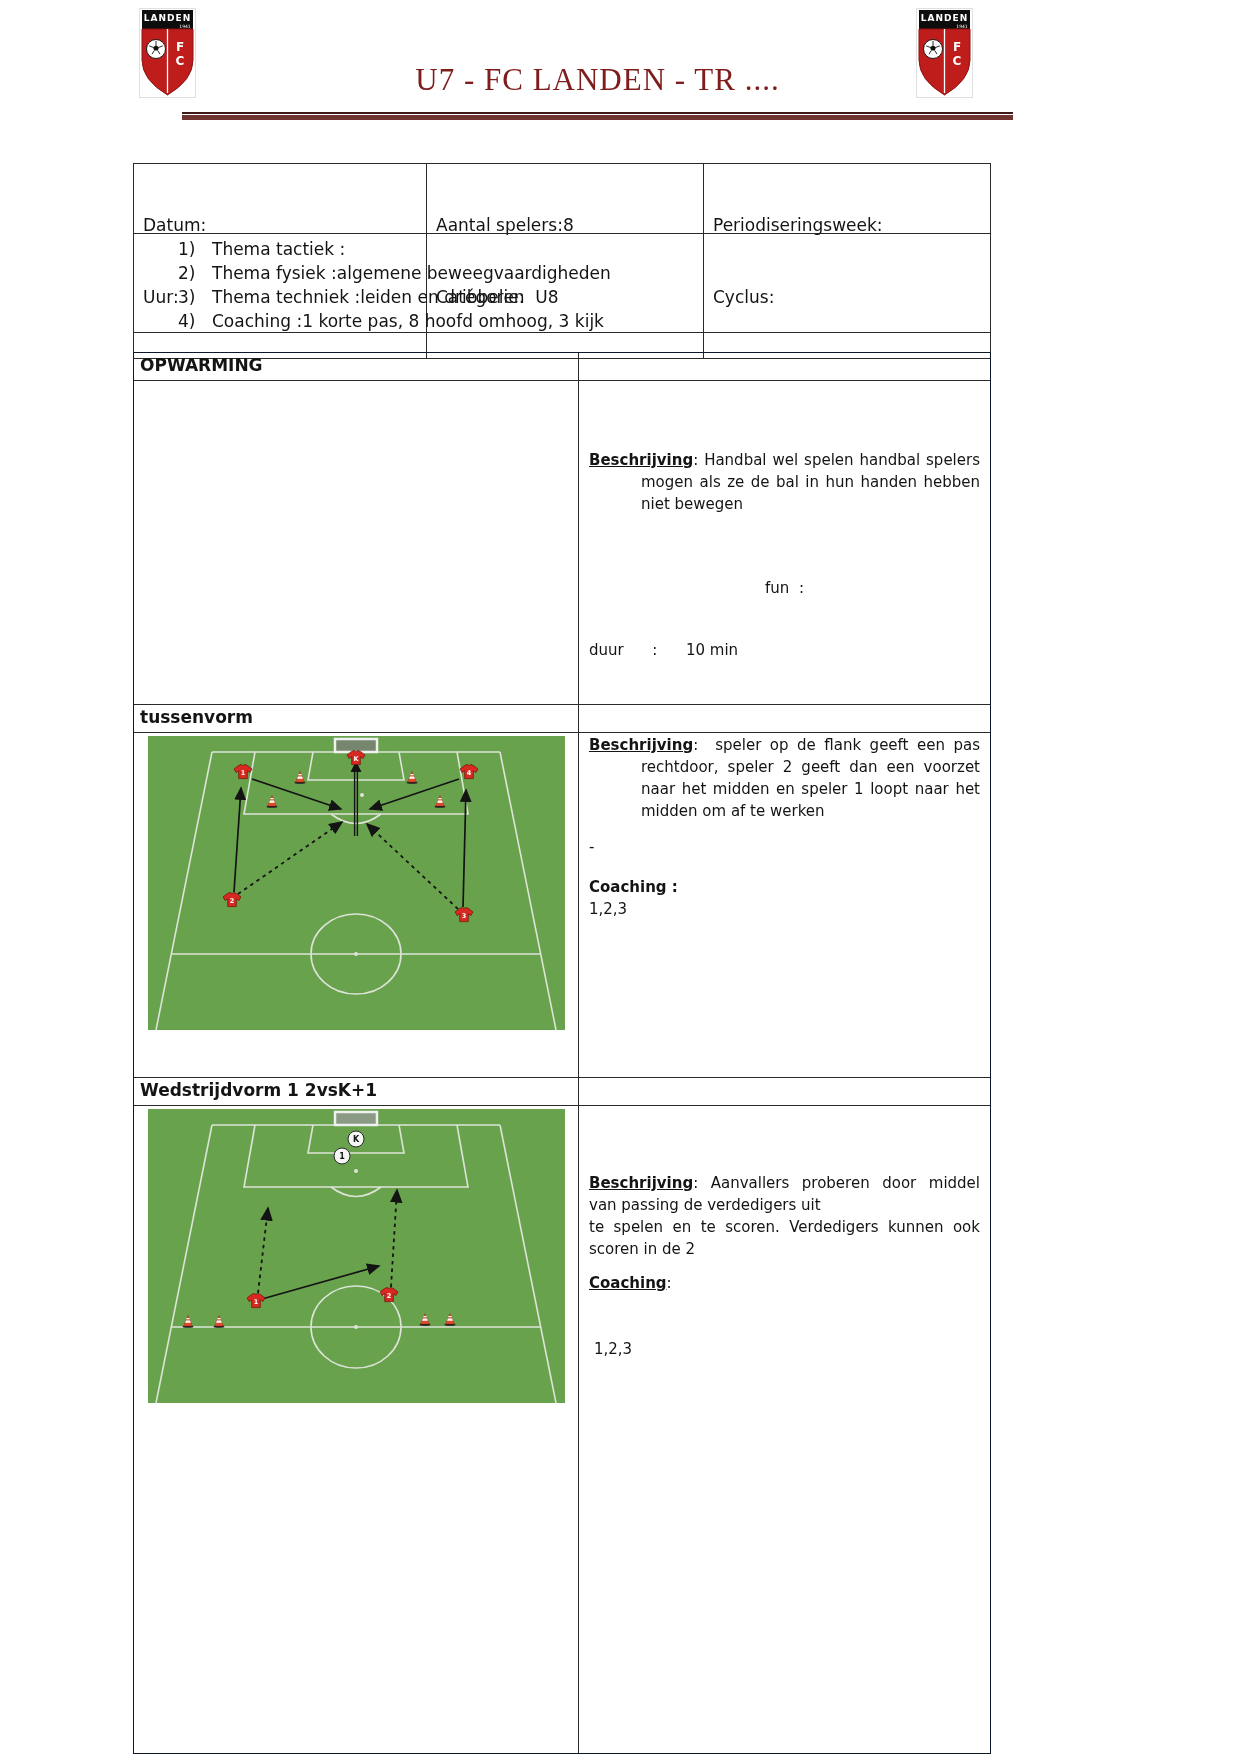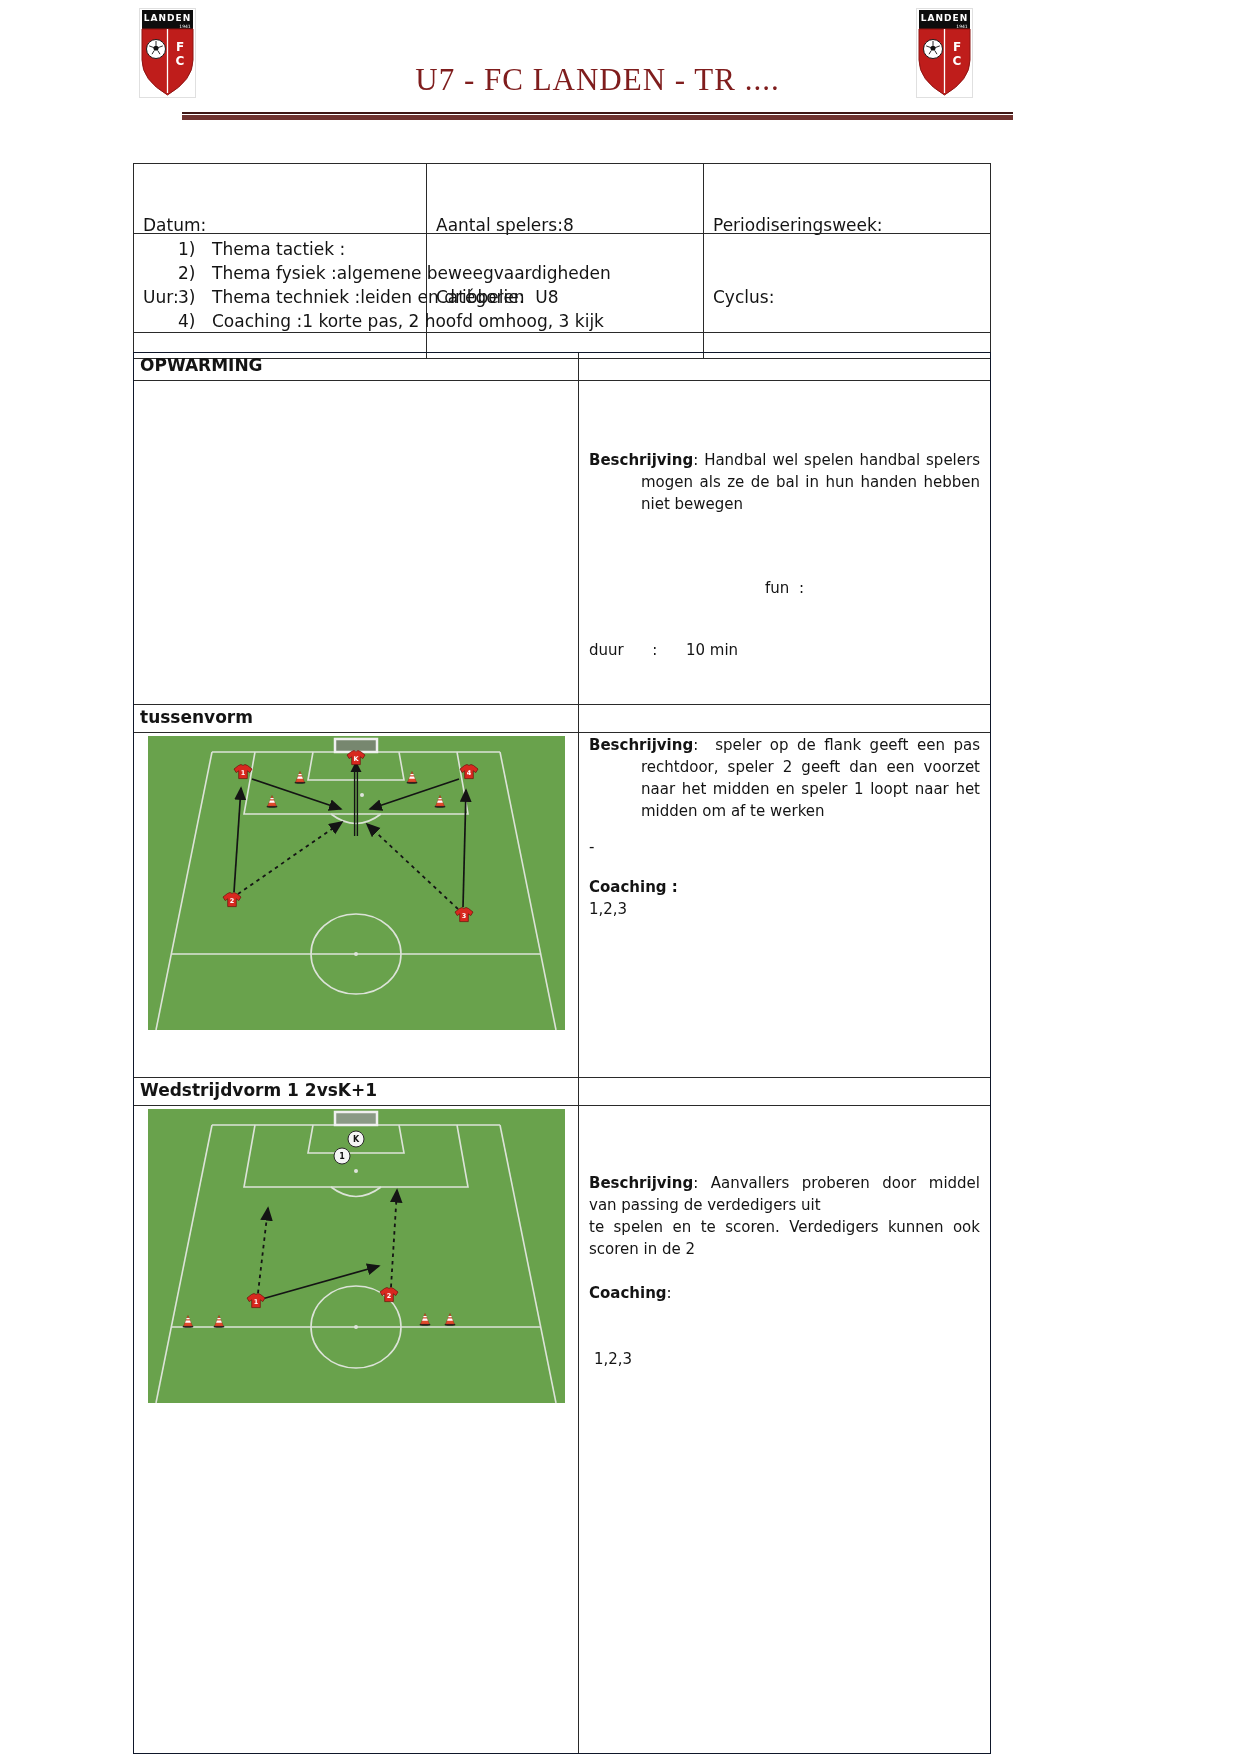--- a/index.html
+++ b/index.html
@@ -36,28 +36,28 @@
   .m-row:last-child{border-bottom:none;}
   .lc{width:445px;border-right:1px solid #2a2a2a;box-sizing:border-box;}
   .rc{flex:1;box-sizing:border-box;}
   .m-head{height:28px;}
   .m-head .lc{font-weight:bold;font-size:17px;padding:2px 6px;}
   .m-body1{height:324px;} .m-body2{height:345px;} .m-body3{flex:1;}
   .m-body1 .rc,.m-body2 .rc,.m-body3 .rc{padding:0 10px;font-size:15px;line-height:22px;}
 
   .desc{text-align:justify;white-space:pre-wrap;padding-left:52px;text-indent:-52px;}
   .desc.noindent{padding-left:0;text-indent:0;}
-  .lbl{font-weight:bold;}
+  .lbl{font-weight:bold;text-decoration:underline;}
   .sp68{height:68px;} .sp66{height:66px;}
   .fun-line{margin-top:62px;white-space:pre-wrap;text-align:center;}
   .duur-line{margin-top:40px;white-space:pre-wrap;}
   .tv-desc{margin-top:1px;}
   .dash-line{margin-top:14px;}
   .coach-label{margin-top:18px;font-weight:bold;}
-  .wv-coach{margin-top:22px;}
+  .wv-coach{margin-top:12px;}
   .wv-coach .lbl{font-weight:bold;}
   .wv-value{margin-top:44px;padding-left:5px;}
 
   .field{display:block;margin:3px 0 0 14px;}
 </style>
 </head>
 <body>
 
 <div class="page">
 
@@ -126,21 +126,21 @@
     <div>
       <span class="thema-num">1)</span><span>Thema tactiek :</span>
     </div>
     <div>
       <span class="thema-num">2)</span><span>Thema fysiek :algemene beweegvaardigheden</span>
     </div>
     <div>
       <span class="thema-num">3)</span><span>Thema techniek :leiden en dribbelen</span>
     </div>
     <div>
-      <span class="thema-num">4)</span><span>Coaching :1 korte pas, 2 hoofd omhoog, 3 kijk</span>
+      <span class="thema-num">4)</span><span>Coaching :1 korte pas, 8 hoofd omhoog, 3 kijk</span>
     </div>
   </div>
 
   <div class="main-table">
 
     <div class="m-row m-head">
       <div class="lc">OPWARMING</div>
       <div class="rc"></div>
     </div>
     <div class="m-row m-body1">

